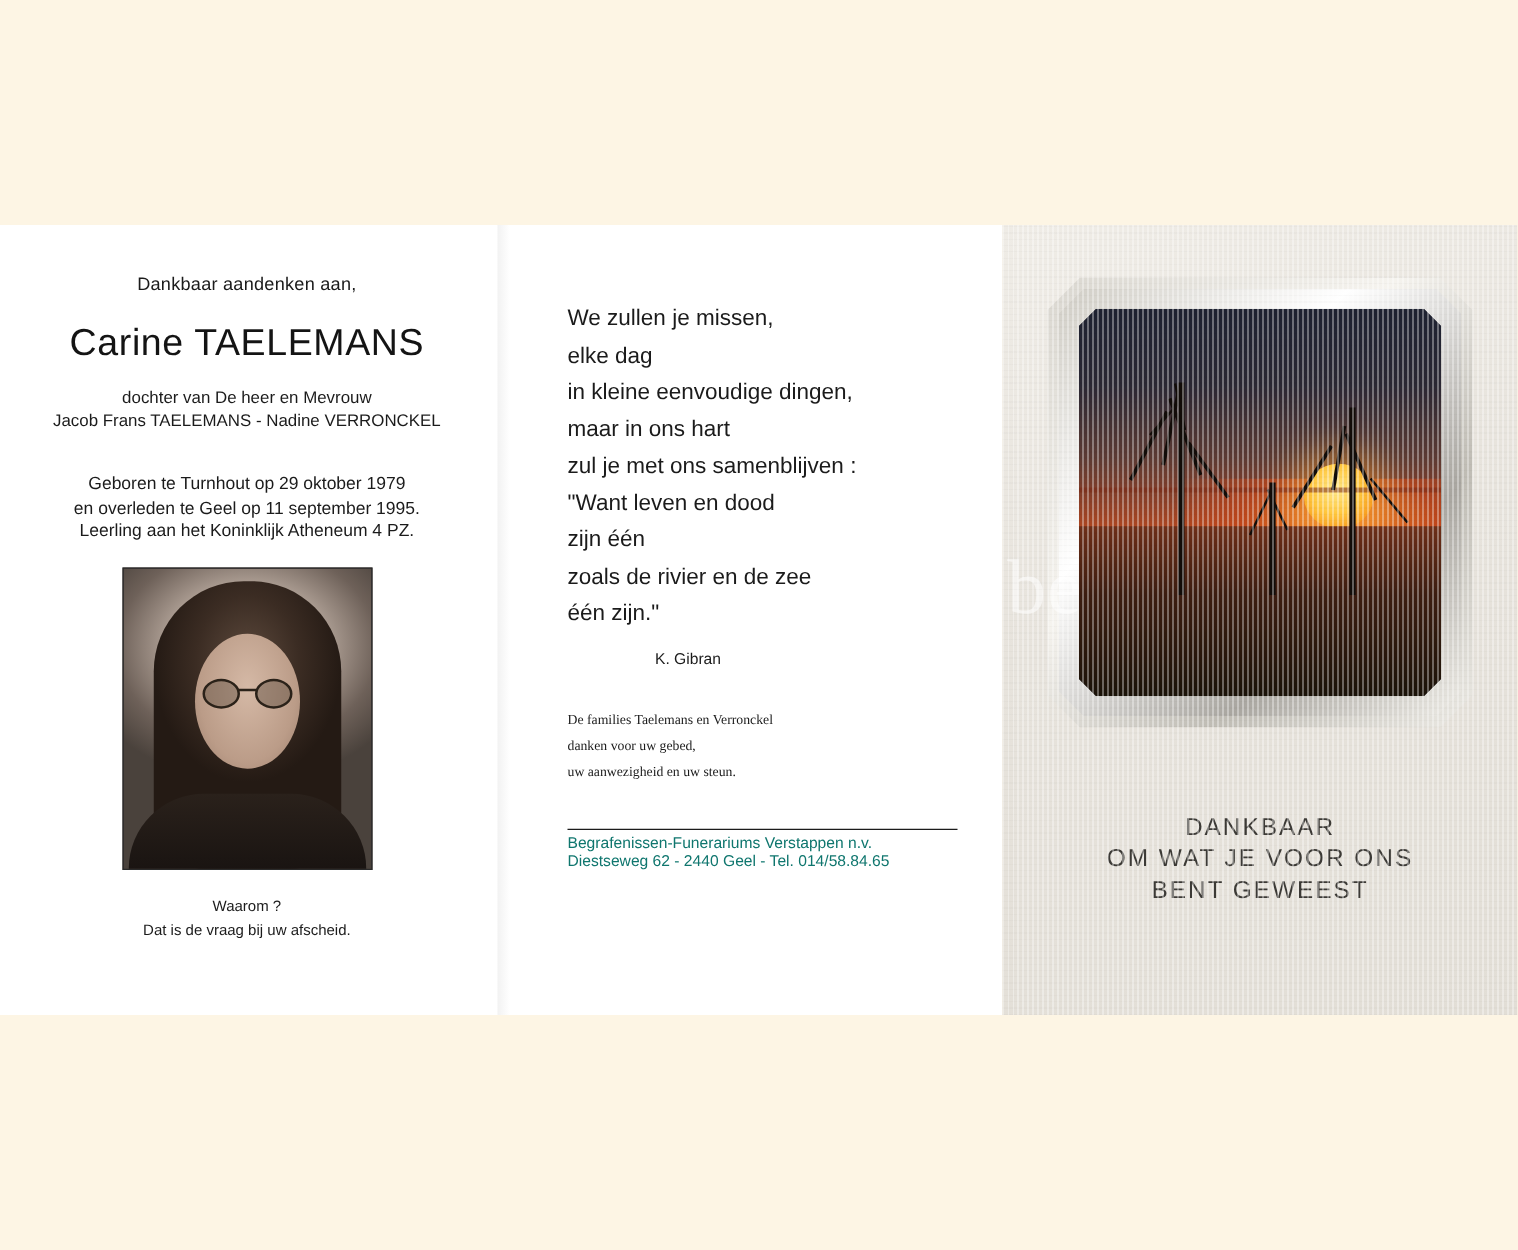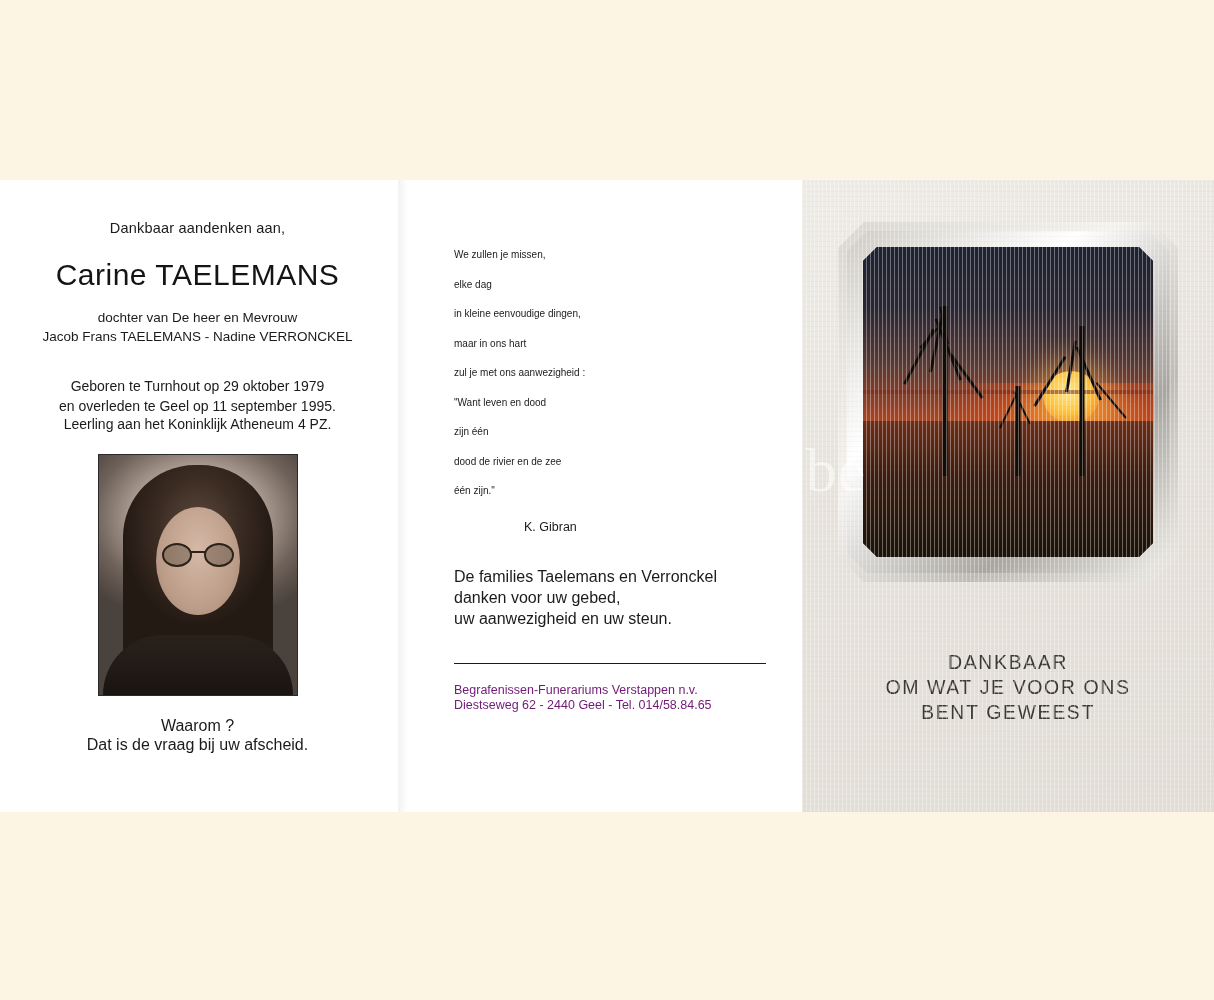--- a/index.html
+++ b/index.html
@@ -133,62 +133,63 @@
     bottom: -10px;
     transform: translateX(-50%);
     width: 190px;
     height: 70px;
     background: linear-gradient(#2a211b, #171210);
     border-radius: 60px 60px 0 0;
   }
 
   .closing-lines {
     margin-top: 20px;
-    font-size: 16px;
+    font-size: 12px;
     line-height: 19px;
   }
 
   
   .panel-mid {
     width: 394px;
     height: 632px;
     background: #ffffff;
     position: relative;
     box-sizing: border-box;
     padding: 60px 30px 0 46px;
     color: #1b1b1b;
   }
   .poem-line {
-    font-size: 10px;
+    font-size: 18px;
     line-height: 29.5px;
   }
   .poem-author {
     font-size: 12.5px;
     margin-top: 14px;
     margin-left: 70px;
   }
   .rust-line {
     font-size: 14.5px;
     margin-top: 64px;
   }
   .thanks-block {
-    font-size: 16px;
+    font-size: 11px;
     line-height: 21px;
     margin-top: 32px;
+    font-family: Liberation Serif, serif;
   }
   .rule {
     margin-top: 34px;
     border-top: 1.5px solid #1b1b1b;
     width: 312px;
   }
   .funeral-home {
     font-size: 12.5px;
     line-height: 15px;
-    margin-top: 19px;
-    color: #701a75;
+    margin-top: 3px;
+    color: #0f766e;
   }
 
   
   .panel-right {
     width: 412px;
     height: 632px;
     background: linear-gradient(160deg, #efece6 0%, #e7e3dc 45%, #e2ded6 100%);
     position: relative;
     box-sizing: border-box;
   }
@@ -361,24 +362,24 @@
     </div>
     <div class="seam" style="right:0;"></div>
   </div>
 
   <div class="panel-mid">
     <div>
       <div class="poem-line">We zullen je missen,</div>
       <div class="poem-line">elke dag</div>
       <div class="poem-line">in kleine eenvoudige dingen,</div>
       <div class="poem-line">maar in ons hart</div>
-      <div class="poem-line">zul je met ons aanwezigheid :</div>
+      <div class="poem-line">zul je met ons samenblijven :</div>
       <div class="poem-line">"Want leven en dood</div>
       <div class="poem-line">zijn één</div>
-      <div class="poem-line">dood de rivier en de zee</div>
+      <div class="poem-line">zoals de rivier en de zee</div>
       <div class="poem-line">één zijn."</div>
     </div>
     <div class="poem-author">K. Gibran</div>
 
 
     <div class="thanks-block">
       <div>De families Taelemans en Verronckel</div>
       <div>danken voor uw gebed,</div>
       <div>uw aanwezigheid en uw steun.</div>
     </div>

